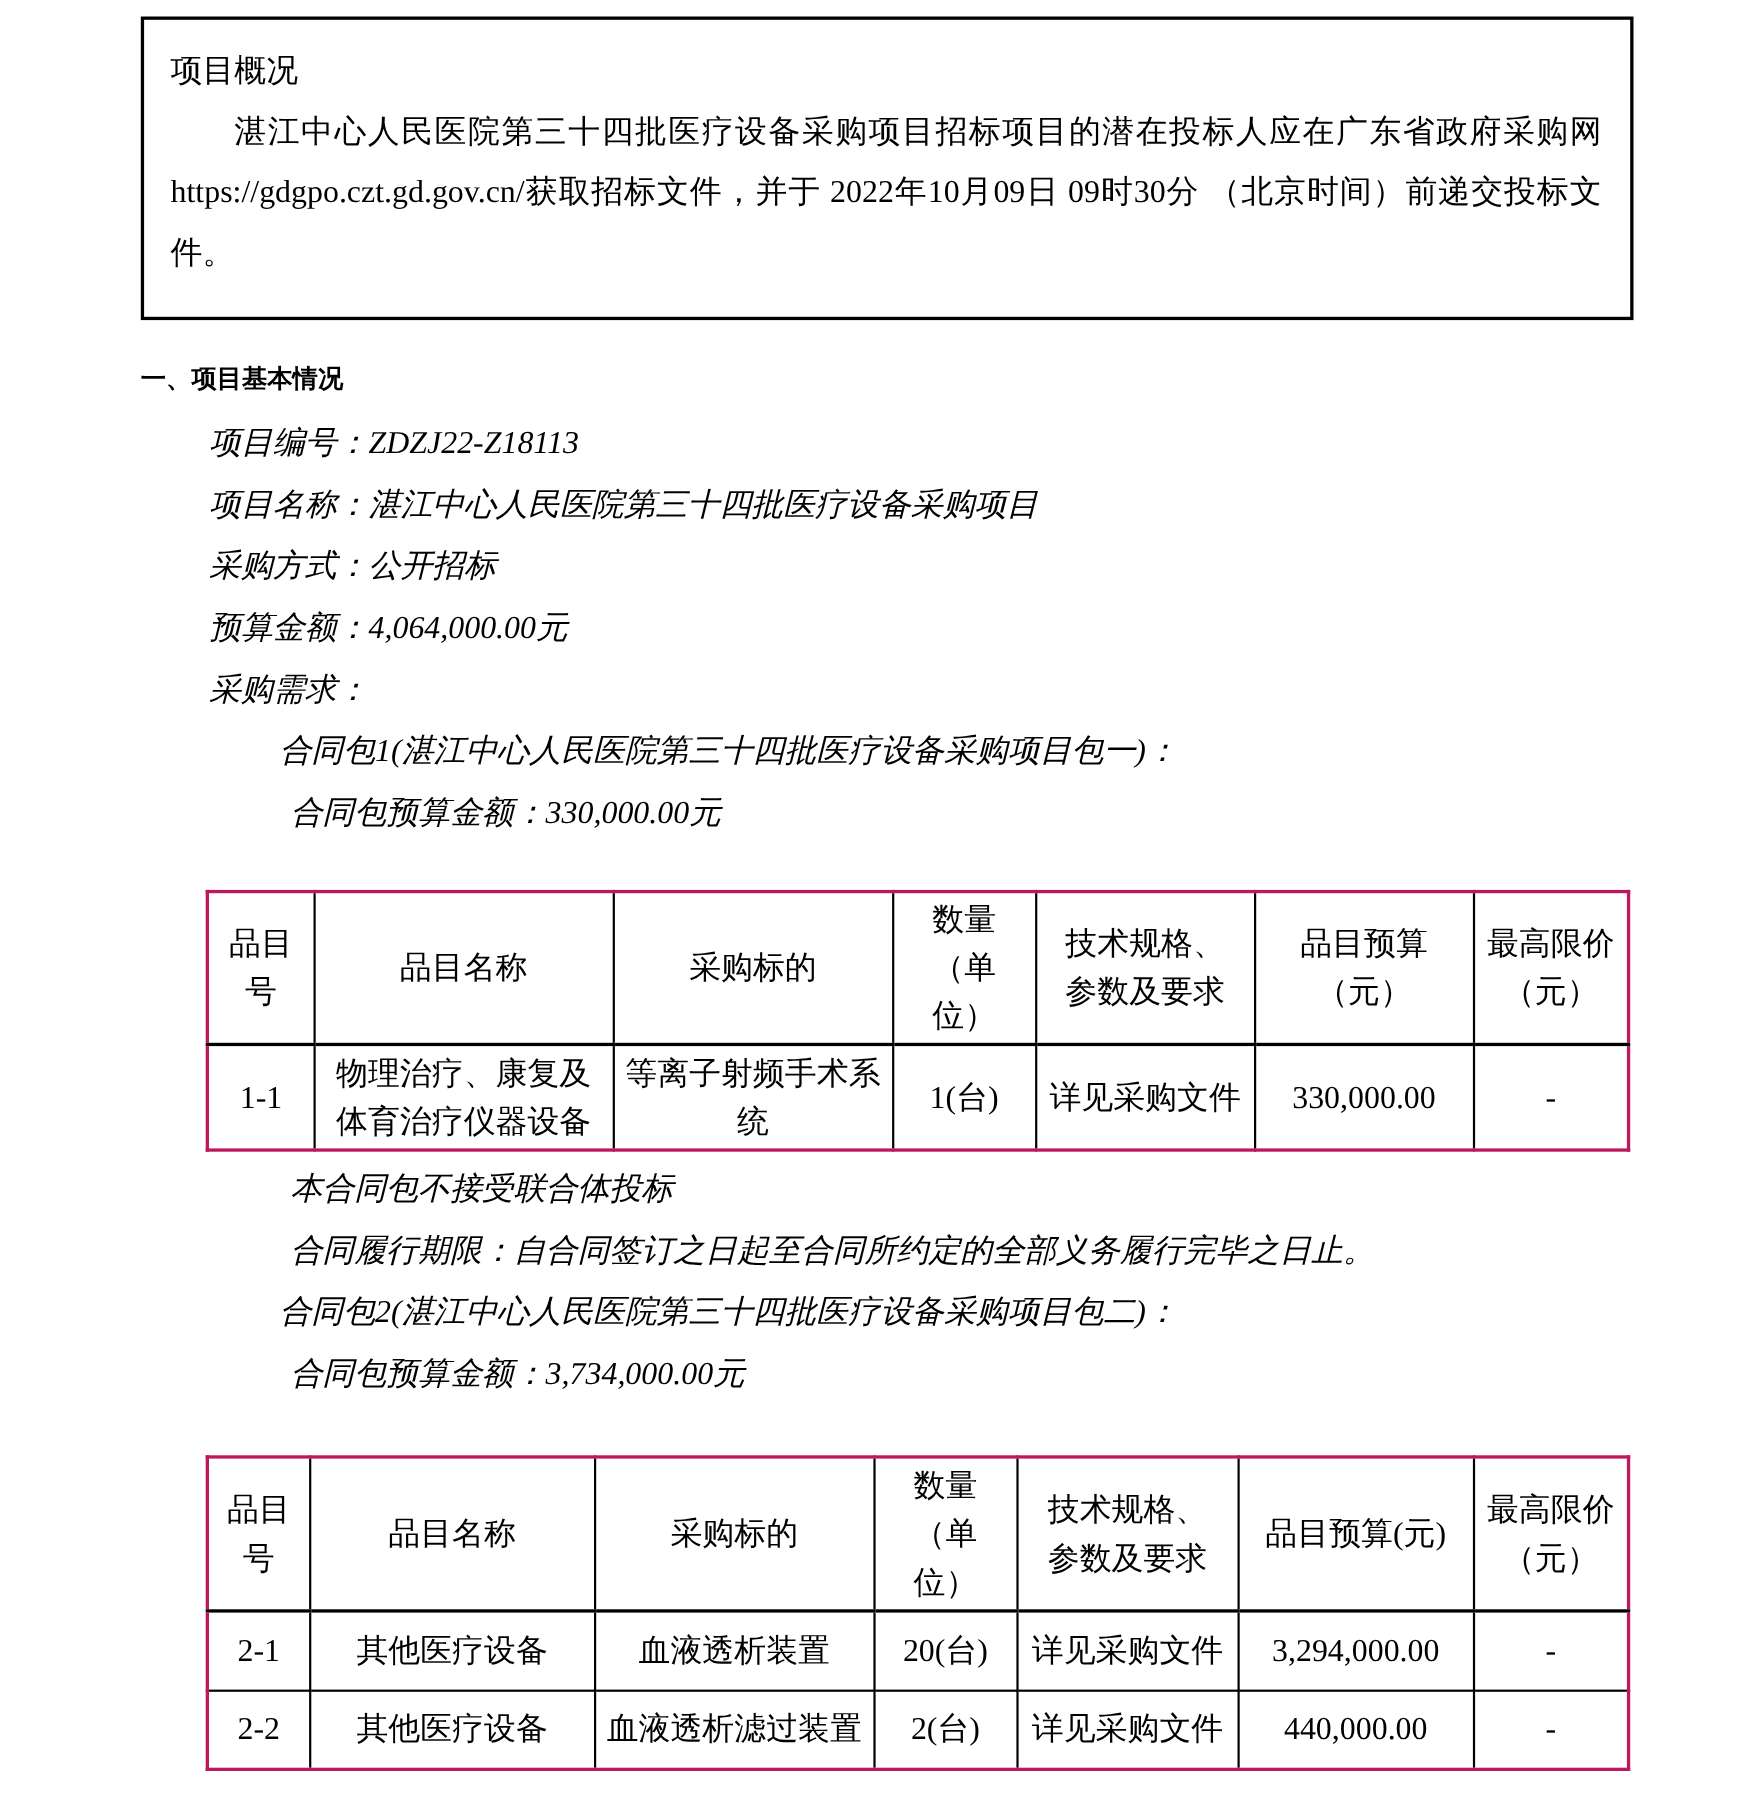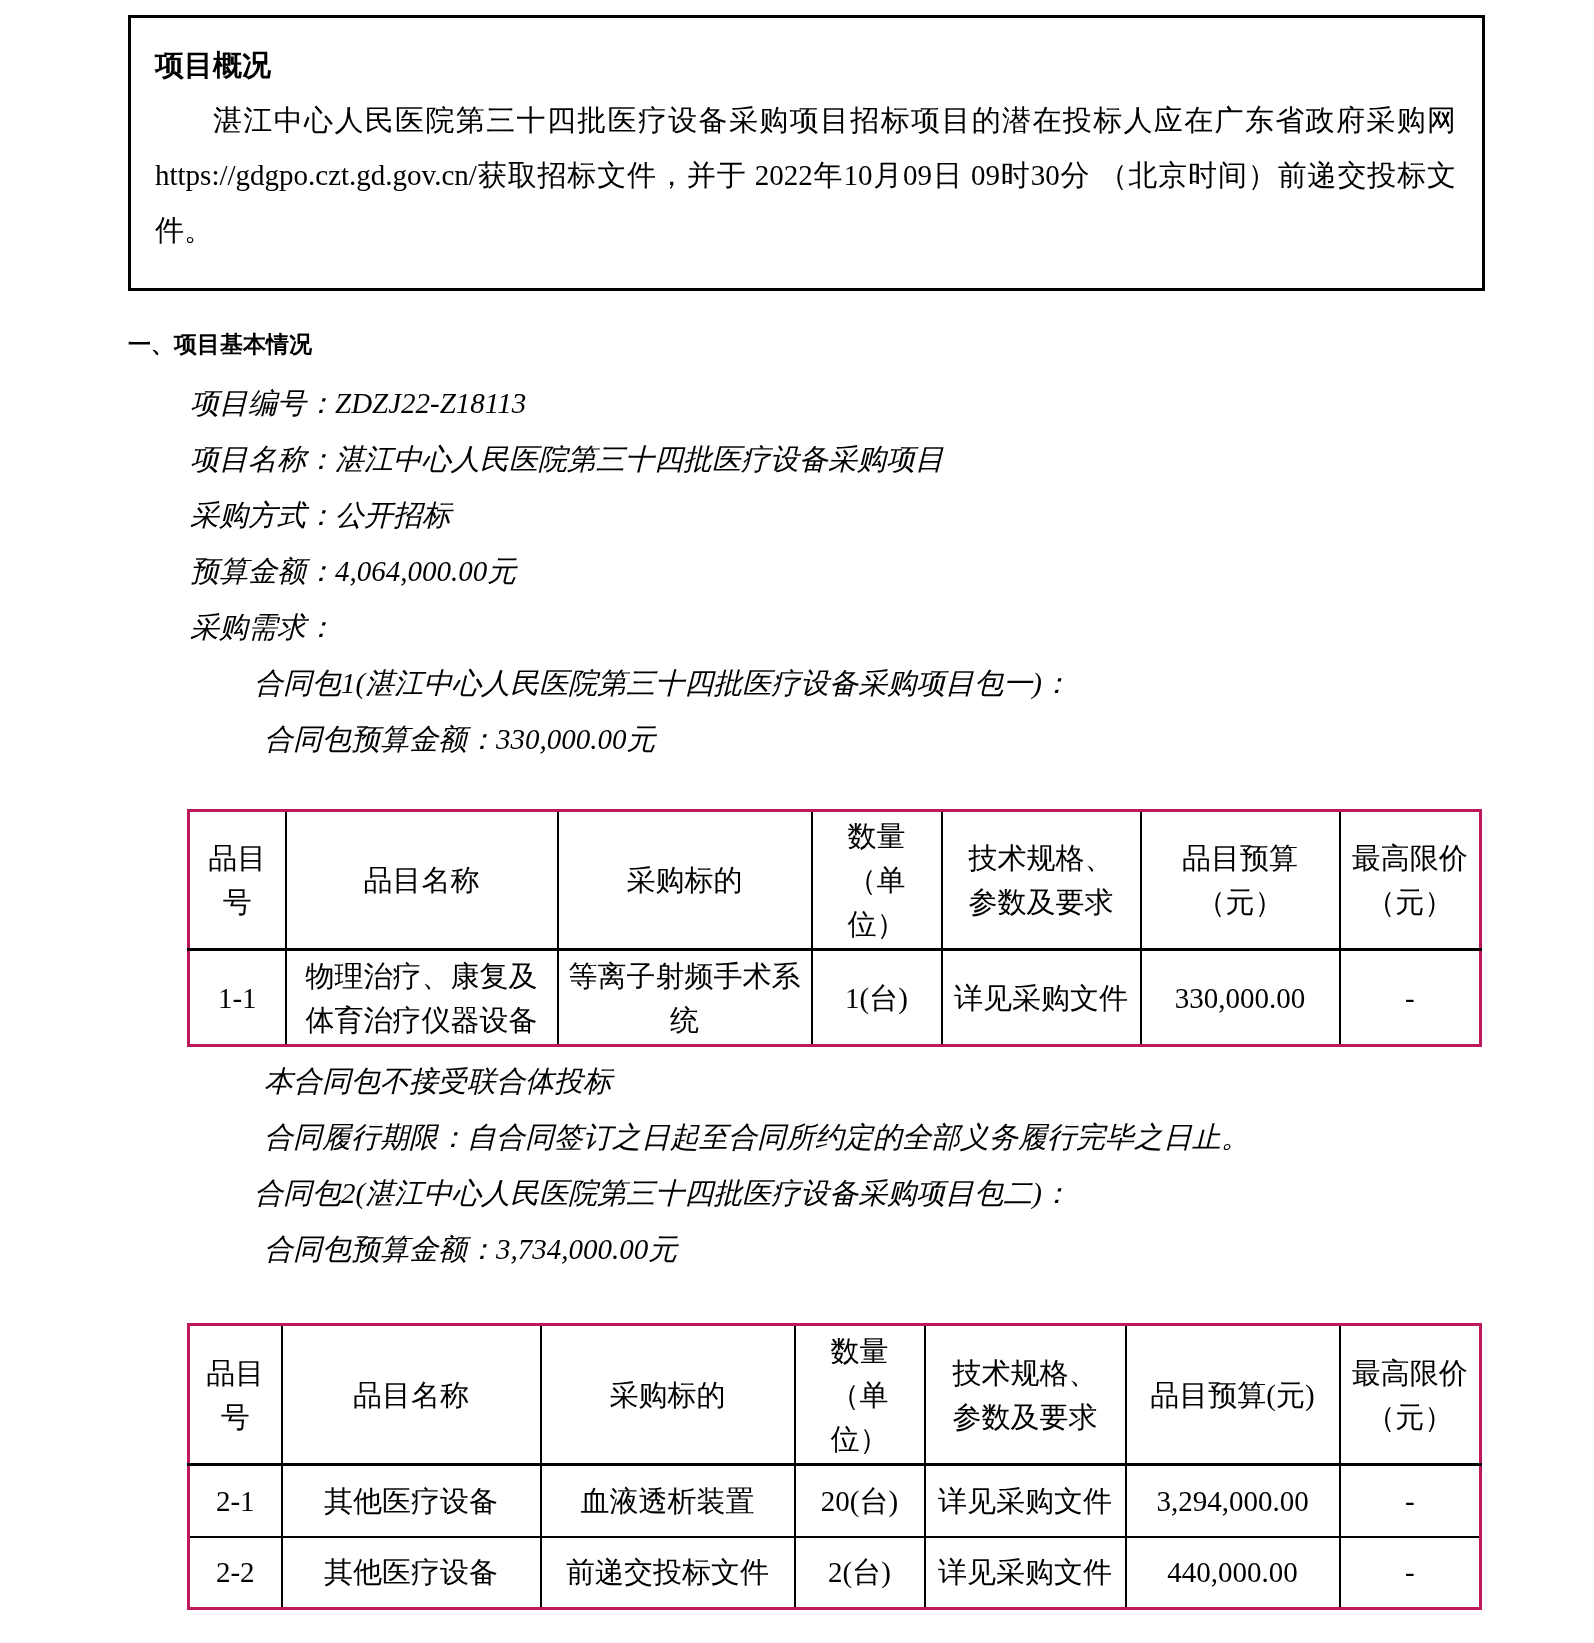--- a/index.html
+++ b/index.html
@@ -15,21 +15,21 @@
     padding:15px 112px 0 128px;
     overflow:hidden;
   }
   
   .overview-box{
     border:3px solid #000;
     box-sizing:border-box;
     width:1357px;
     padding:20px 26px 30px 24px;
   }
-  .overview-title{margin:0;line-height:55px;font-weight:bold;}
+  .overview-title{margin:0;line-height:55px;}
   .overview-body{margin:0;line-height:55px;text-indent:2em;text-align:justify;}
   
   .section-heading{
     font-size:23px;font-weight:bold;
     margin:30px 0 6px 0;line-height:48px;
   }
   .line{margin:0;line-height:56px;font-style:italic;}
   .ind2{padding-left:62px;}
   .ind4{padding-left:126px;}
   .ind45{padding-left:136px;}
@@ -165,21 +165,21 @@
         <td>其他医疗设备</td>
         <td>血液透析装置</td>
         <td>20(台)</td>
         <td>详见采购文件</td>
         <td class="num-right">3,294,000.00</td>
         <td class="max-right">-</td>
       </tr>
       <tr>
         <td>2-2</td>
         <td>其他医疗设备</td>
-        <td>前递交投标文件</td>
+        <td>血液透析滤过装置</td>
         <td>2(台)</td>
         <td>详见采购文件</td>
         <td class="num-right">440,000.00</td>
         <td class="max-right">-</td>
       </tr>
     </tbody>
   </table>
 
   <p class="line ind45 bottom-line">本合同包不接受联合体投标</p>
 

